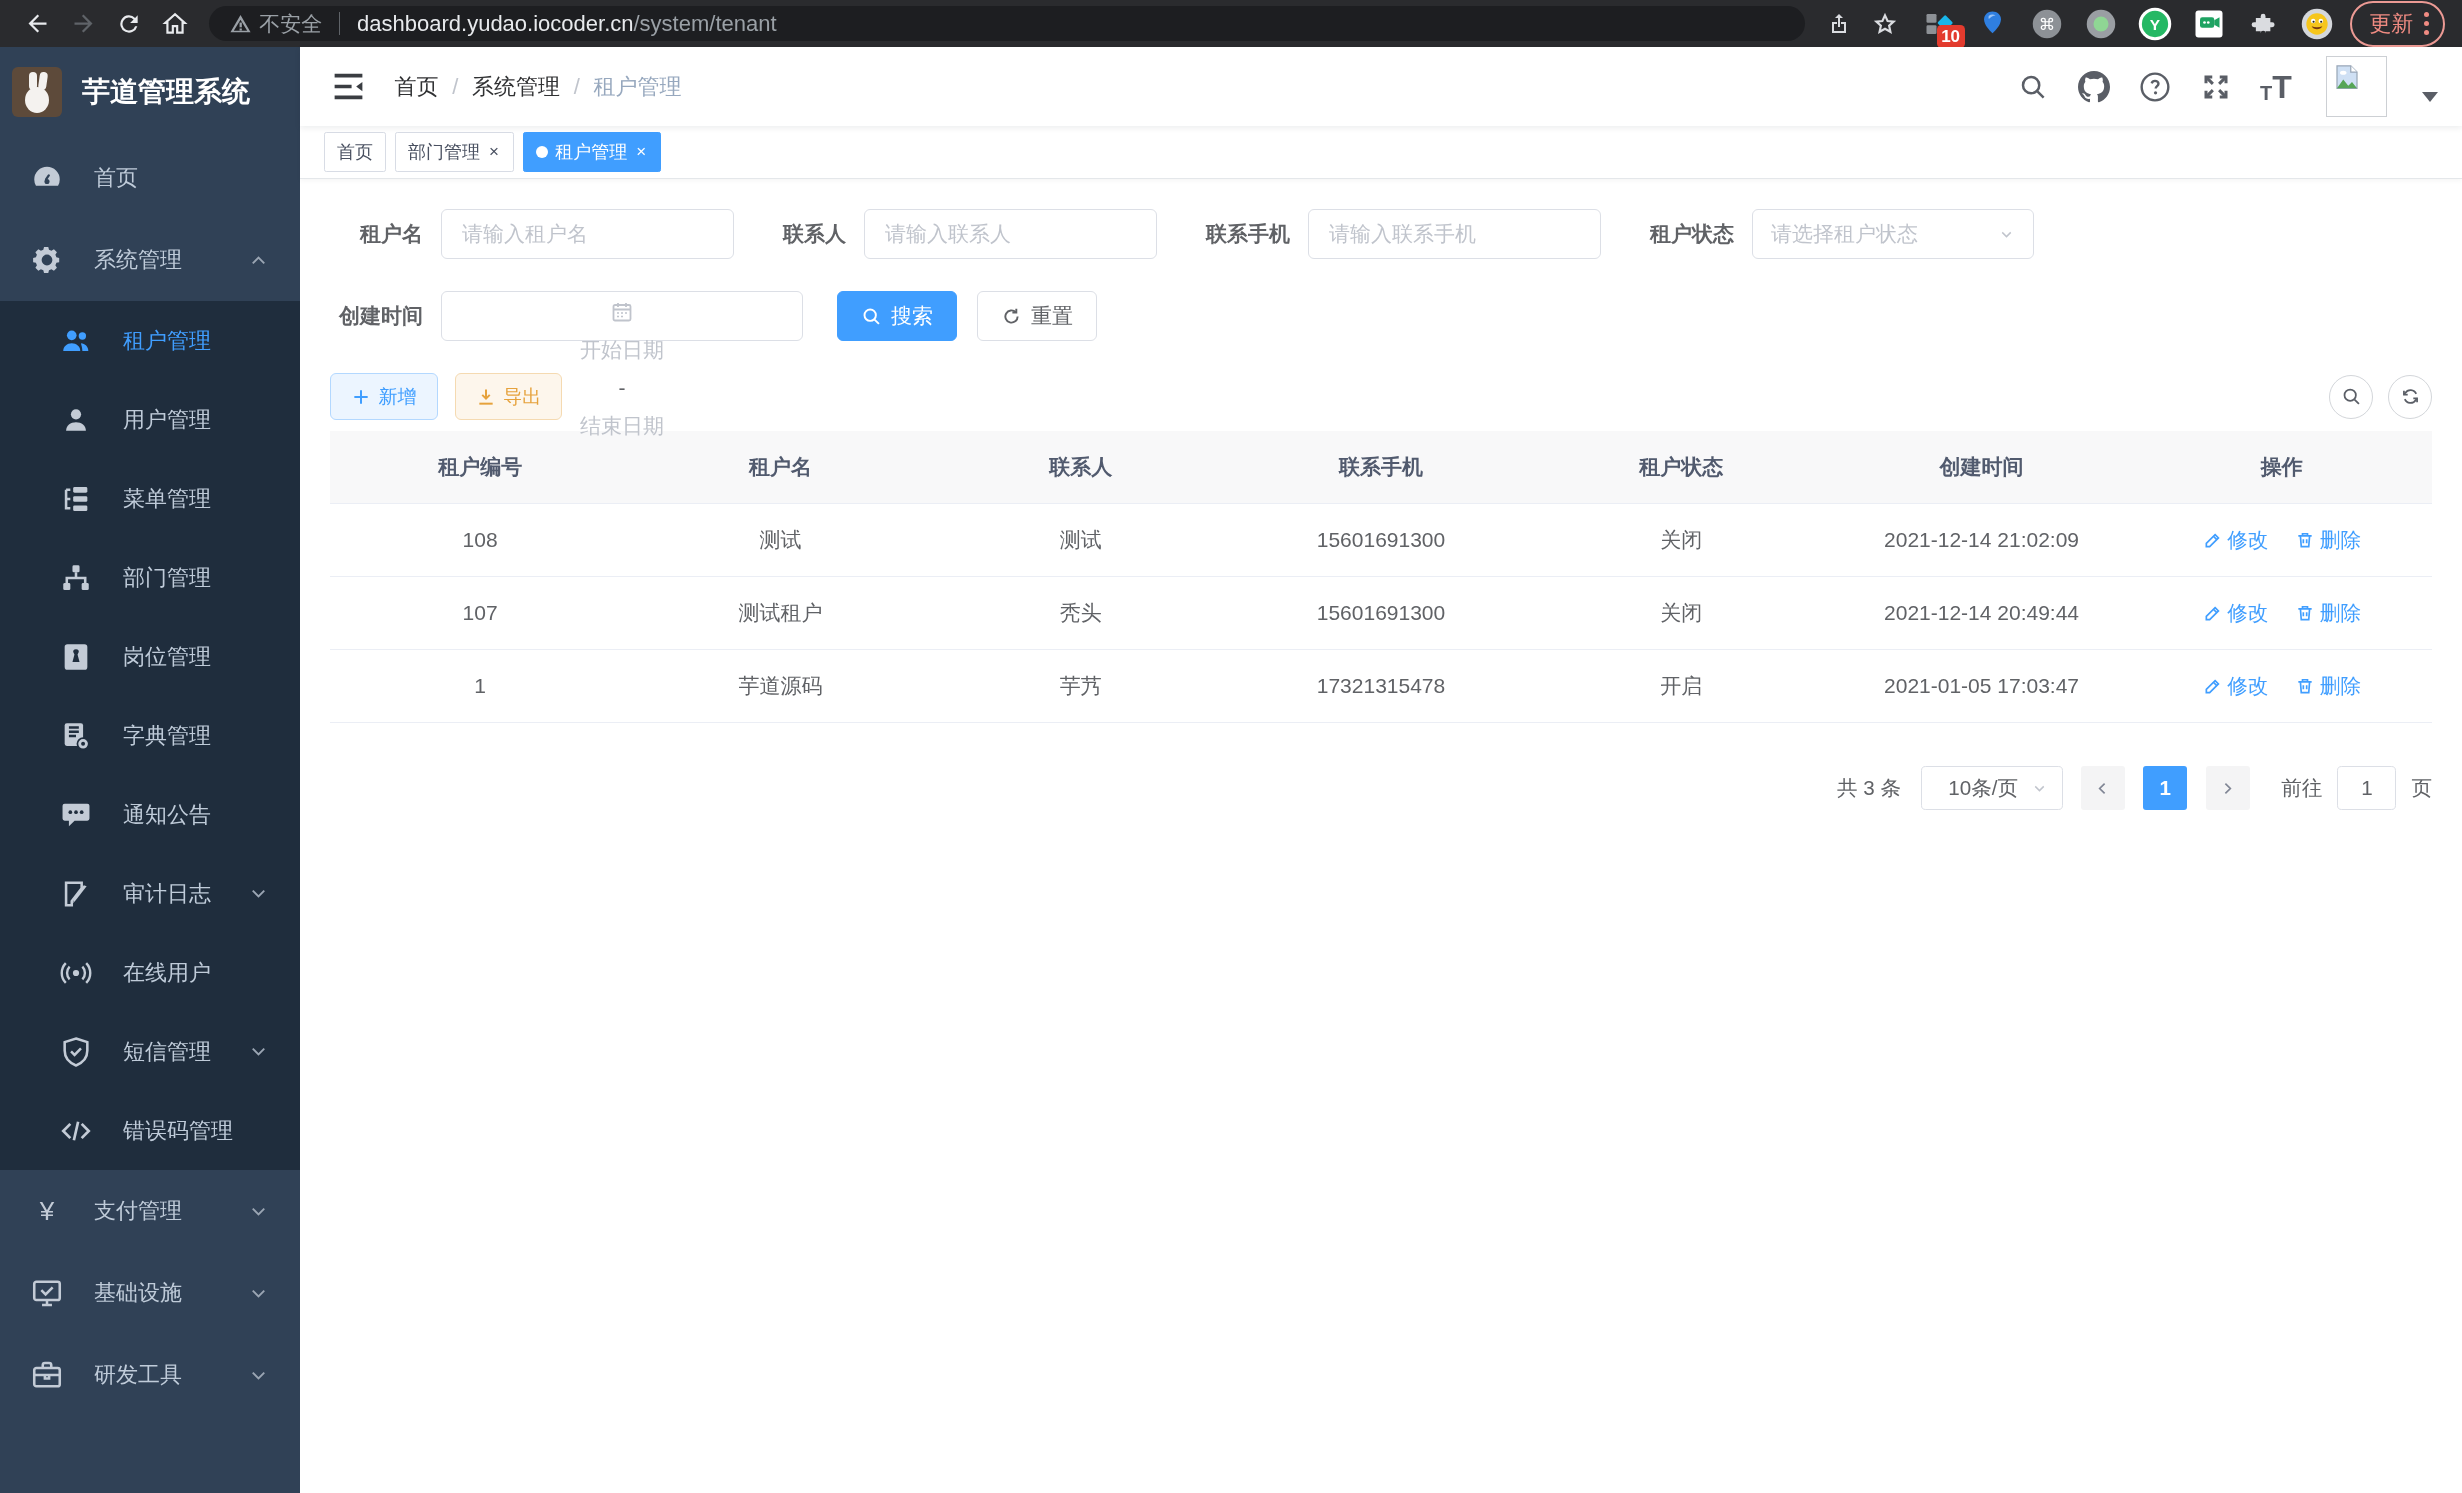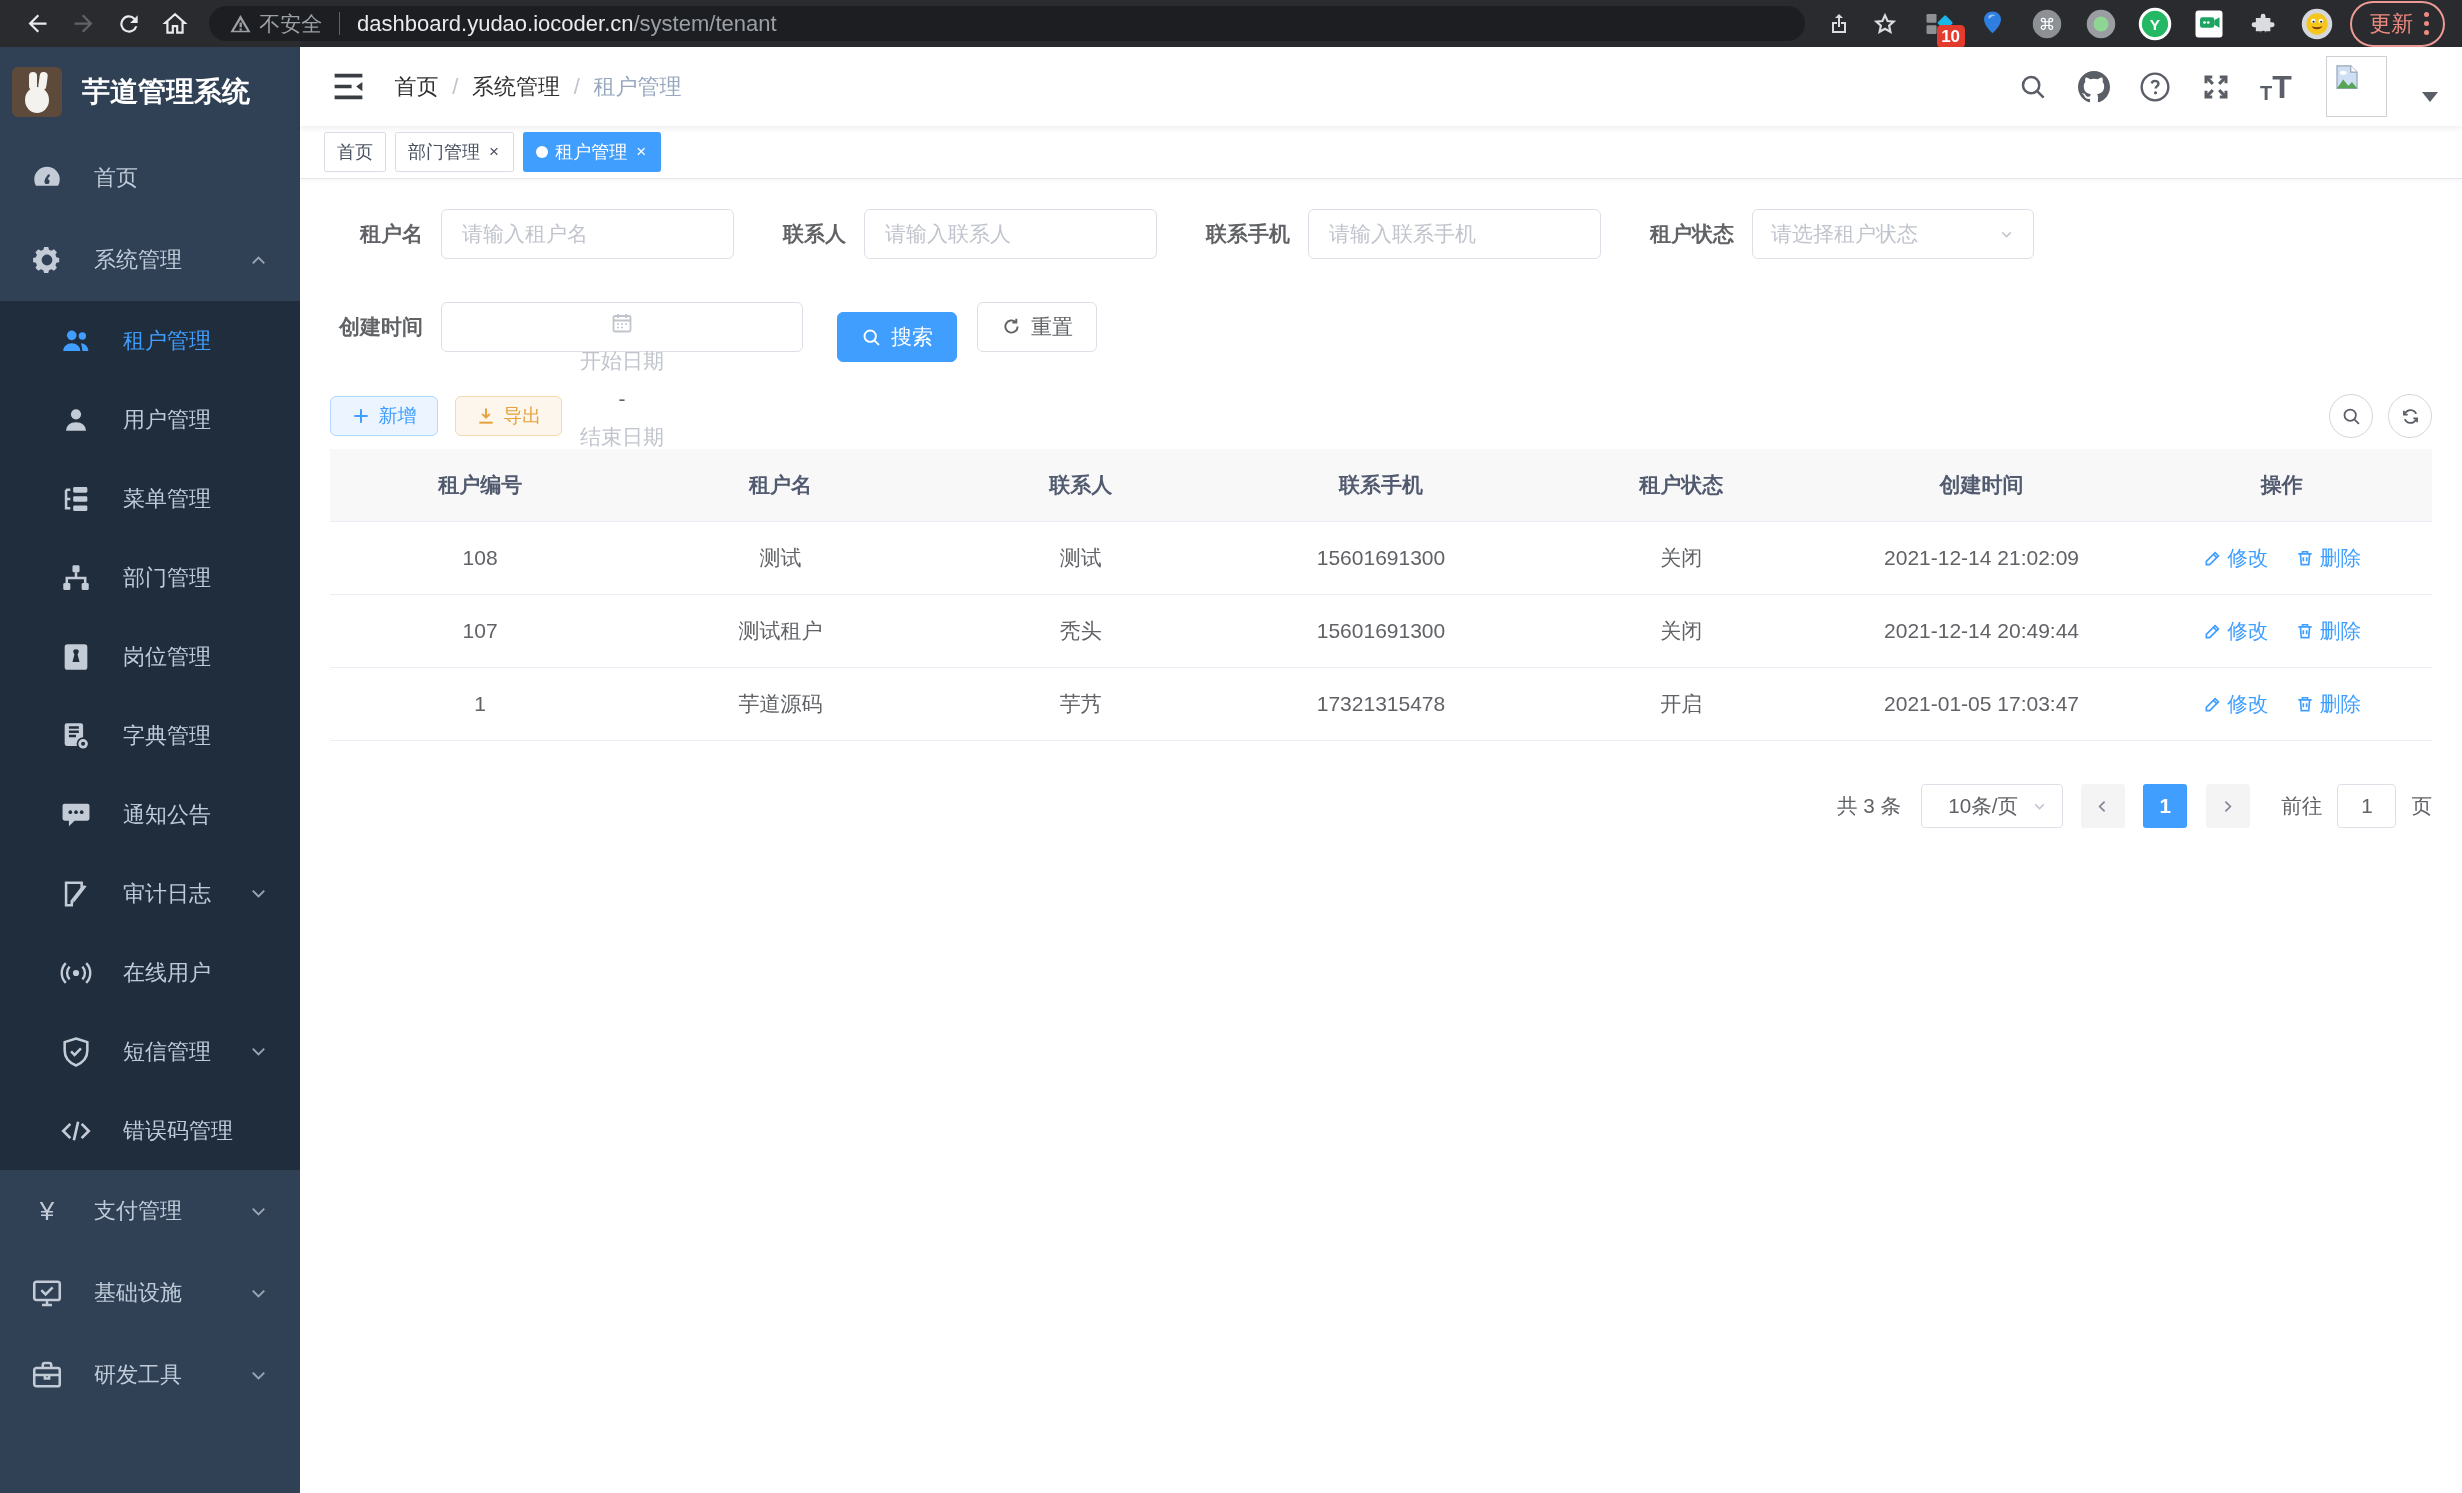--- a/index.html
+++ b/index.html
@@ -75,25 +75,25 @@
   .inp::placeholder { color:#c0c4cc; }
   .gap { width:49px; flex:0 0 auto; }
   .select-box { width:282px; height:50px; border:1.5px solid #dcdfe6; border-radius:6px; display:flex; align-items:center; padding:0 18px; cursor:pointer; }
   .select-box .ph { color:#c0c4cc; font-size:21px; flex:1; }
   .sel-chev { width:17px; height:17px; color:#c0c4cc; }
   .date-range { width:362px; height:50px; border:1.5px solid #dcdfe6; border-radius:6px; display:flex; align-items:center; padding:8px 15px; gap:12px; cursor:pointer;flex-direction:column; }
   .date-range .ph { color:#c0c4cc; font-size:21px; }
   .date-range .sep { color:#606266; font-size:21px; margin:0 6px; }
   .cal-ico { width:24px; height:24px; color:#c0c4cc; flex:0 0 auto; }
   .btn { height:50px; border-radius:6px; font-size:21px; display:inline-flex; align-items:center; justify-content:center; gap:9px; cursor:pointer; border:1.5px solid transparent; padding:0 23px; }
-  .btn-primary { background:#409eff; color:#fff; border-color:#409eff;margin-top:21px; }
+  .btn-primary { background:#409eff; color:#fff; border-color:#409eff; }
   .btn-plain { background:#fff; color:#606266; border-color:#dcdfe6; }
   .btn-ico { width:21px; height:21px; }
   .action-row { display:flex; align-items:center; margin:4.6px 0 10.7px; }
-  .btn-sm { height:40px; border-radius:6px; font-size:19px; display:inline-flex; align-items:center; gap:7.6px; padding:0 20px; cursor:pointer; }
+  .btn-sm { height:47px; border-radius:6px; font-size:19px; display:inline-flex; align-items:center; gap:7.6px; padding:0 20px; cursor:pointer; }
   .btn-add { background:#ecf5ff; border:1.5px solid #b3d8ff; color:#409eff; }
   .btn-export { background:#fdf6ec; border:1.5px solid #f5dab1; color:#e6a23c; margin-left:17px; }
   .mini-circles { margin-left:auto; display:flex; gap:15px; }
   .circle-btn { width:44px; height:44px; border-radius:50%; border:1.5px solid #d3d6da; display:flex; align-items:center; justify-content:center; color:#5a5e66; cursor:pointer; background:#fff; }
   .circle-btn svg { width:21px; height:21px; }
 
   
   table.grid { width:100%; border-collapse:collapse; table-layout:fixed; }
   table.grid th { height:73px; background:#f8f8f9; color:#515a6e; font-size:21px; font-weight:700; border-bottom:1.5px solid #ebeef5; }
   table.grid td { height:73px; color:#606266; font-size:21px; text-align:center; border-bottom:1.5px solid #ebeef5; }

